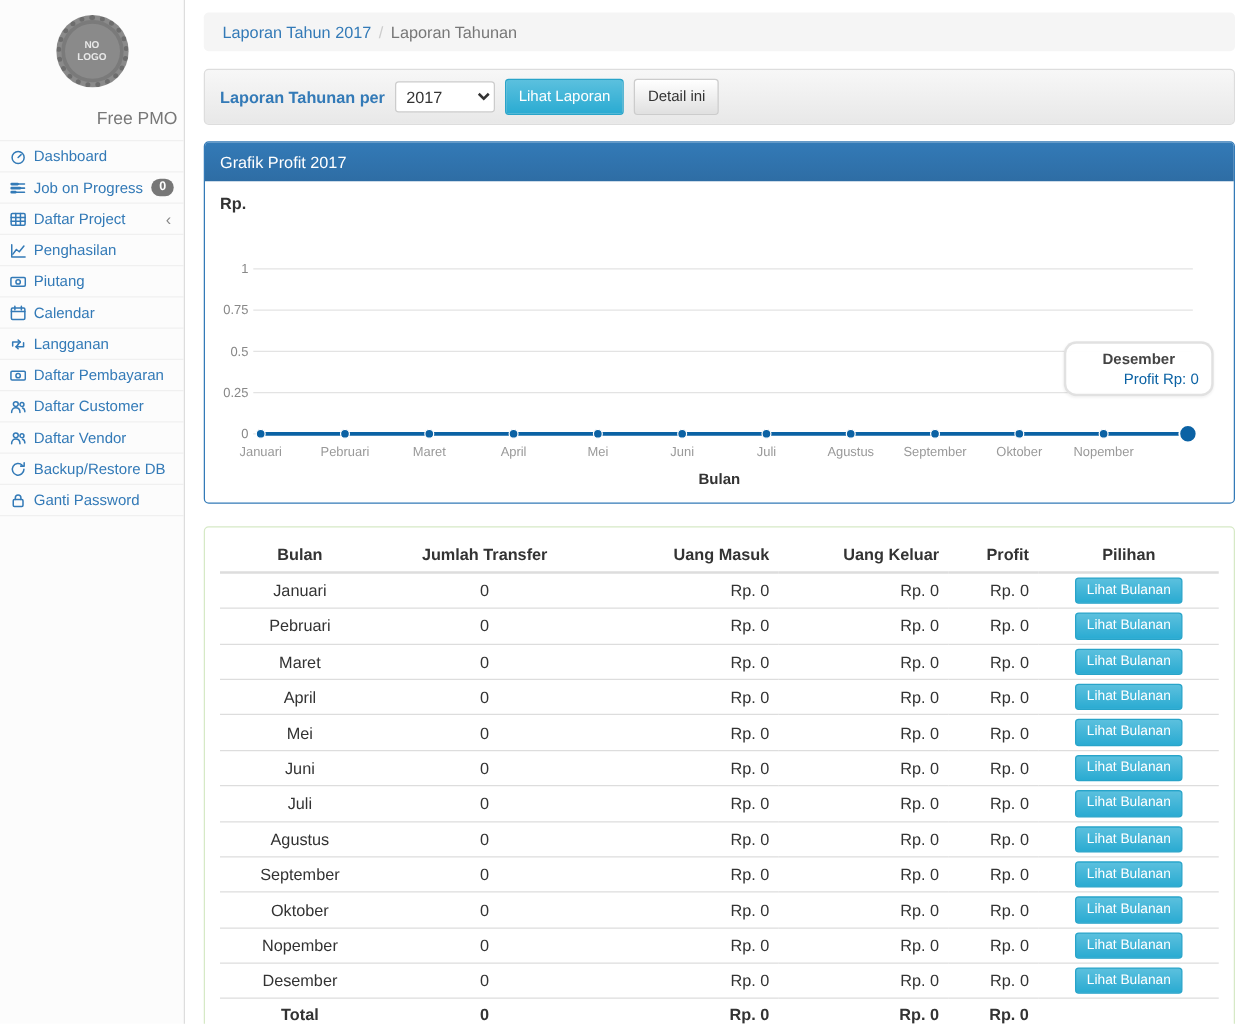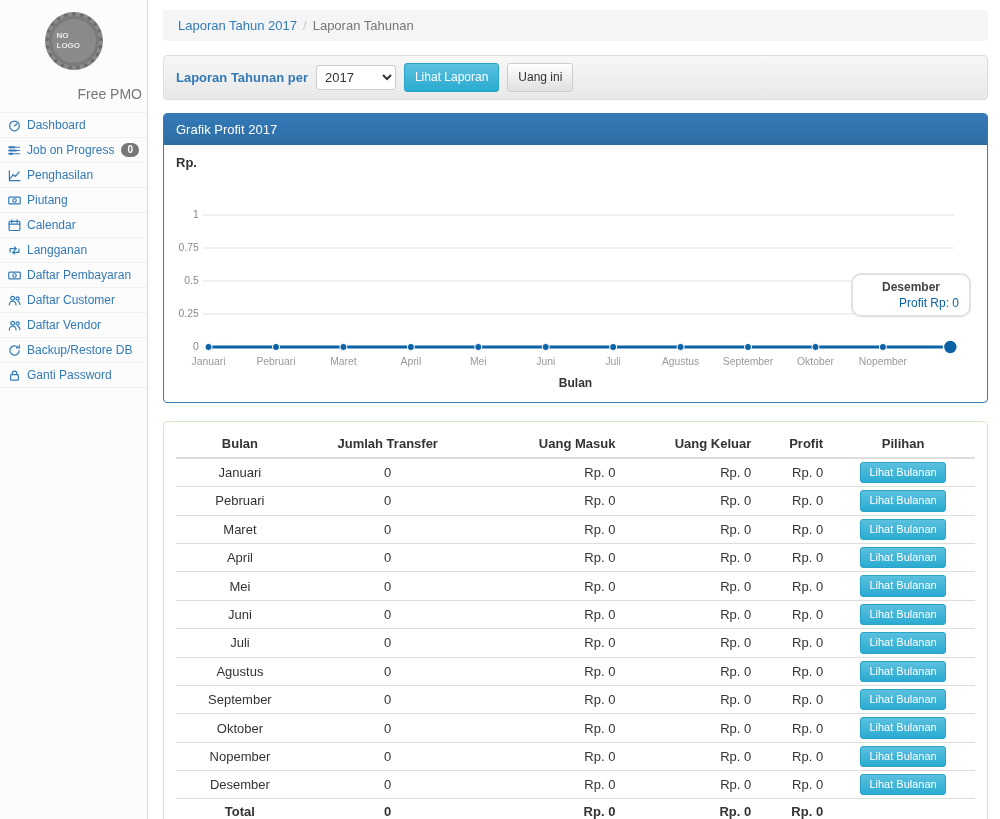--- a/index.html
+++ b/index.html
@@ -9,21 +9,21 @@
 
   .layout { display:flex; min-height:782px; }
 
   
   .sidebar { width:148px; flex:0 0 148px; background:#fcfcfc; border-right:1px solid #ddd; }
   .logo-wrap { padding:12px 10px 8px; text-align:center; }
   .logo-circle { width:58px; height:58px; margin:0 auto; border-radius:50%;
                  background:#8a8a8a; border:4px dotted #6d6d6d;
                  display:flex; align-items:center; justify-content:center;
                  box-shadow: inset 0 0 0 3px #7a7a7a; }
-  .logo-circle span { color:#e8e8e8; font-size:8px; font-weight:bold; text-align:left; line-height:1.25; width:34px; }
+  .logo-circle span { color:#e8e8e8; font-size:8px; font-weight:bold; text-align:center; line-height:1.25; width:34px; }
   .brand { text-align:right; color:#777; font-size:14px; padding:8px 5px 10px; }
   .menu { list-style:none; border-top:1px solid #f0f0f0; }
   .menu-item { display:flex; align-items:center; gap:6px; padding:5px 8px;
                border-bottom:1px solid #f0f0f0; color:#337ab7; font-size:12px; cursor:pointer; }
   .mi-icon { width:13px; height:13px; display:inline-flex; color:#337ab7; flex:0 0 13px; }
   .mi-icon svg { width:13px; height:13px; }
   .mi-label { flex:1; white-space:nowrap; }
   .badge { background:#777; color:#fff; font-size:10px; font-weight:bold;
            border-radius:10px; padding:2px 6px; line-height:1; }
   .chev { color:#888; font-size:13px; line-height:1; padding-right:2px; }
@@ -107,20 +107,30 @@
               <path d="M1.5 3.5h11M1.5 7h11M1.5 10.5h11"></path>
               <path d="M1.5 3.5h5M1.5 7h7M1.5 10.5h3" stroke-width="2.4"></path>
             </svg>
           </span>
           <span class="mi-label">Job on Progress</span>
           <span class="badge">0</span>
         </li>
         <li class="menu-item">
           <span class="mi-icon">
             <svg viewBox="0 0 14 14" fill="none" stroke="currentColor" stroke-width="1.3" stroke-linecap="round" stroke-linejoin="round">
+              <rect x="1" y="2" width="12" height="10" rx="1"></rect>
+              <path d="M1 5.3h12M1 8.6h12M5 2v10M9 2v10"></path>
+            </svg>
+          </span>
+          <span class="mi-label">Daftar Project</span>
+          <span class="chev">‹</span>
+        </li>
+        <li class="menu-item">
+          <span class="mi-icon">
+            <svg viewBox="0 0 14 14" fill="none" stroke="currentColor" stroke-width="1.3" stroke-linecap="round" stroke-linejoin="round">
               <path d="M1.5 2v10.5H13"></path>
               <path d="M2.5 10l3-4 2.5 2 4-5"></path>
             </svg>
           </span>
           <span class="mi-label">Penghasilan</span>
         </li>
         <li class="menu-item">
           <span class="mi-icon">
             <svg viewBox="0 0 14 14" fill="none" stroke="currentColor" stroke-width="1.3" stroke-linecap="round" stroke-linejoin="round">
               <rect x="0.8" y="3.3" width="12.4" height="7.4" rx="1"></rect>
@@ -207,21 +217,21 @@
       <div class="breadcrumb">
         <a href="#">Laporan Tahun 2017</a><span class="sep">/</span><span>Laporan Tahunan</span>
       </div>
 
       <div class="filter-bar">
         <span class="filter-label">Laporan Tahunan per</span>
         <select class="year-select">
           <option>2017</option>
         </select>
         <button class="btn btn-info">Lihat Laporan</button>
-        <button class="btn btn-default">Uang ini</button>
+        <button class="btn btn-default">Detail ini</button>
       </div>
 
       <div class="chart-panel">
         <div class="chart-header">Grafik Profit 2017</div>
         <div class="chart-body">
           <div class="y-axis-label">Rp.</div>
           <svg id="profit-chart" class="profit-svg" viewBox="0 0 810 185" preserveAspectRatio="none">
               <line x1="27" y1="26" x2="789" y2="26" stroke="#e3e3e3" stroke-width="1"></line>
               <text x="23" y="29.5" text-anchor="end" fill="#888" font-size="10.5">1</text>
               <line x1="27" y1="59" x2="789" y2="59" stroke="#e3e3e3" stroke-width="1"></line>

